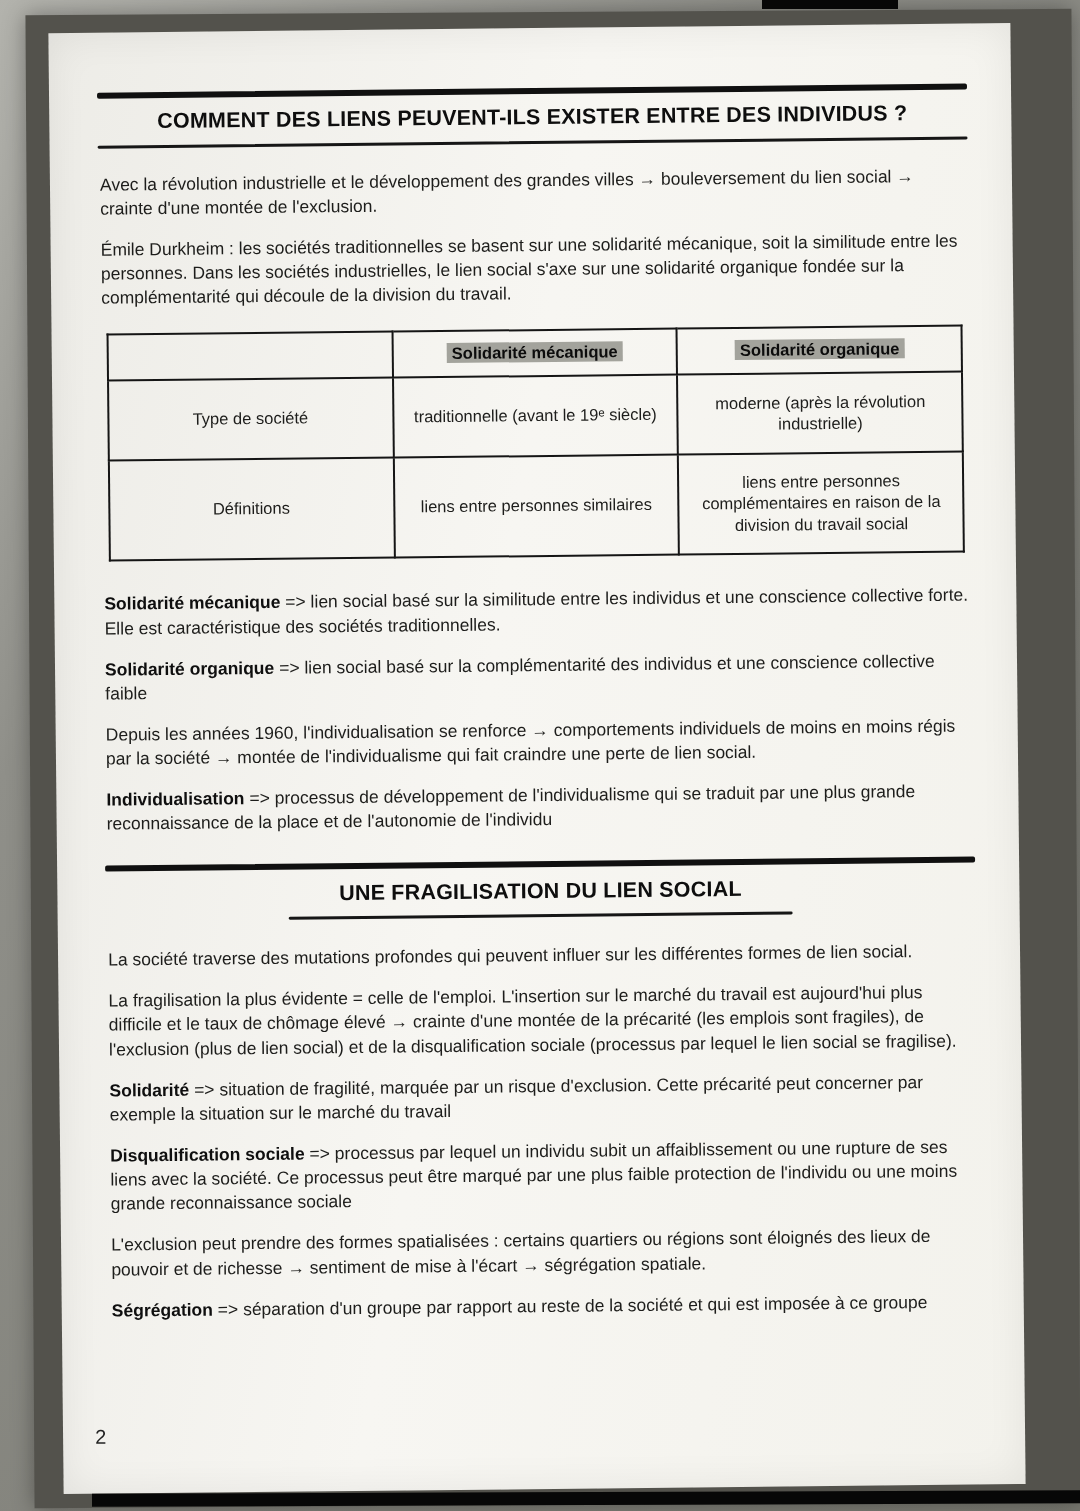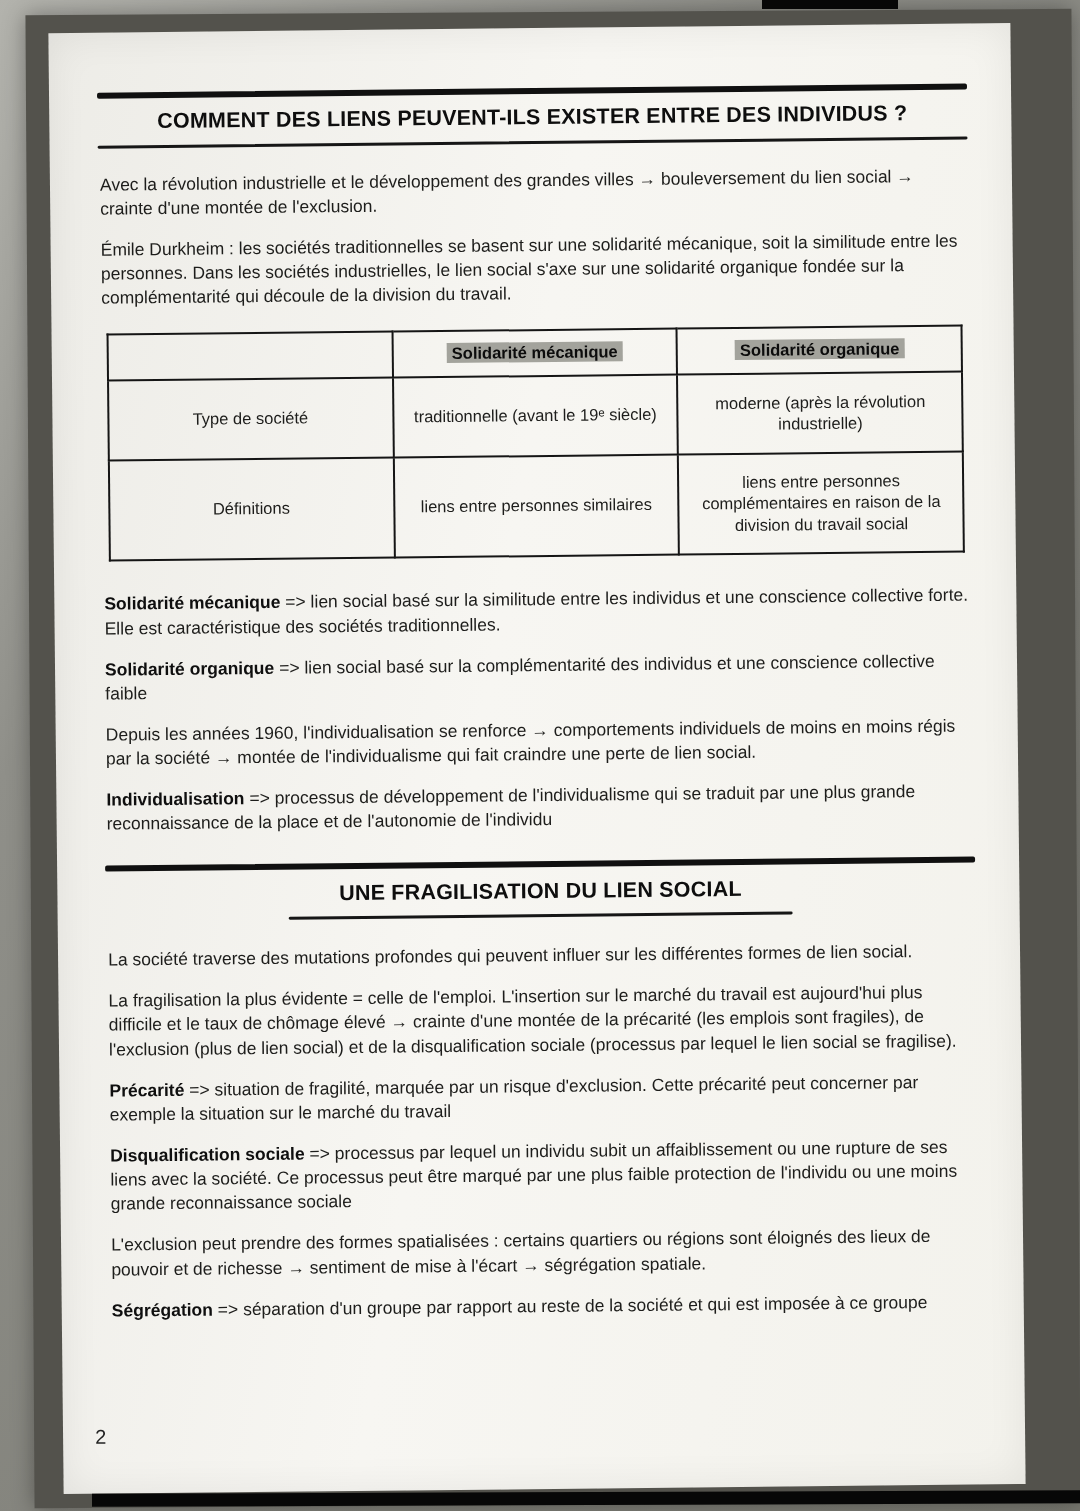--- a/index.html
+++ b/index.html
@@ -125,21 +125,21 @@
         <div class="rule-thick"></div>
         <h2>UNE FRAGILISATION DU LIEN SOCIAL</h2>
         <div class="rule-thin rule-center"></div>
       </div>
 
       <p class="para">La société traverse des mutations profondes qui peuvent influer sur les différentes formes de lien social.</p>
 
       <p class="para">La fragilisation la plus évidente = celle de l'emploi. L'insertion sur le marché du travail est aujourd'hui plus difficile et le taux de chômage élevé → crainte d'une montée de la précarité (les emplois sont fragiles), de l'exclusion (plus de lien social) et de la disqualification sociale (processus par lequel le lien social se fragilise).</p>
 
       <p class="para def">
-        <strong>Précarité</strong>
+        <strong>Solidarité</strong>
         <span>=&gt; situation de fragilité, marquée par un risque d'exclusion. Cette précarité peut concerner par exemple la situation sur le marché du travail</span>
       </p>
 
       <p class="para def">
         <strong>Disqualification sociale</strong>
         <span>=&gt; processus par lequel un individu subit un affaiblissement ou une rupture de ses liens avec la société. Ce processus peut être marqué par une plus faible protection de l'individu ou une moins grande reconnaissance sociale</span>
       </p>
 
       <p class="para">L'exclusion peut prendre des formes spatialisées : certains quartiers ou régions sont éloignés des lieux de pouvoir et de richesse → sentiment de mise à l'écart → ségrégation spatiale.</p>
 

